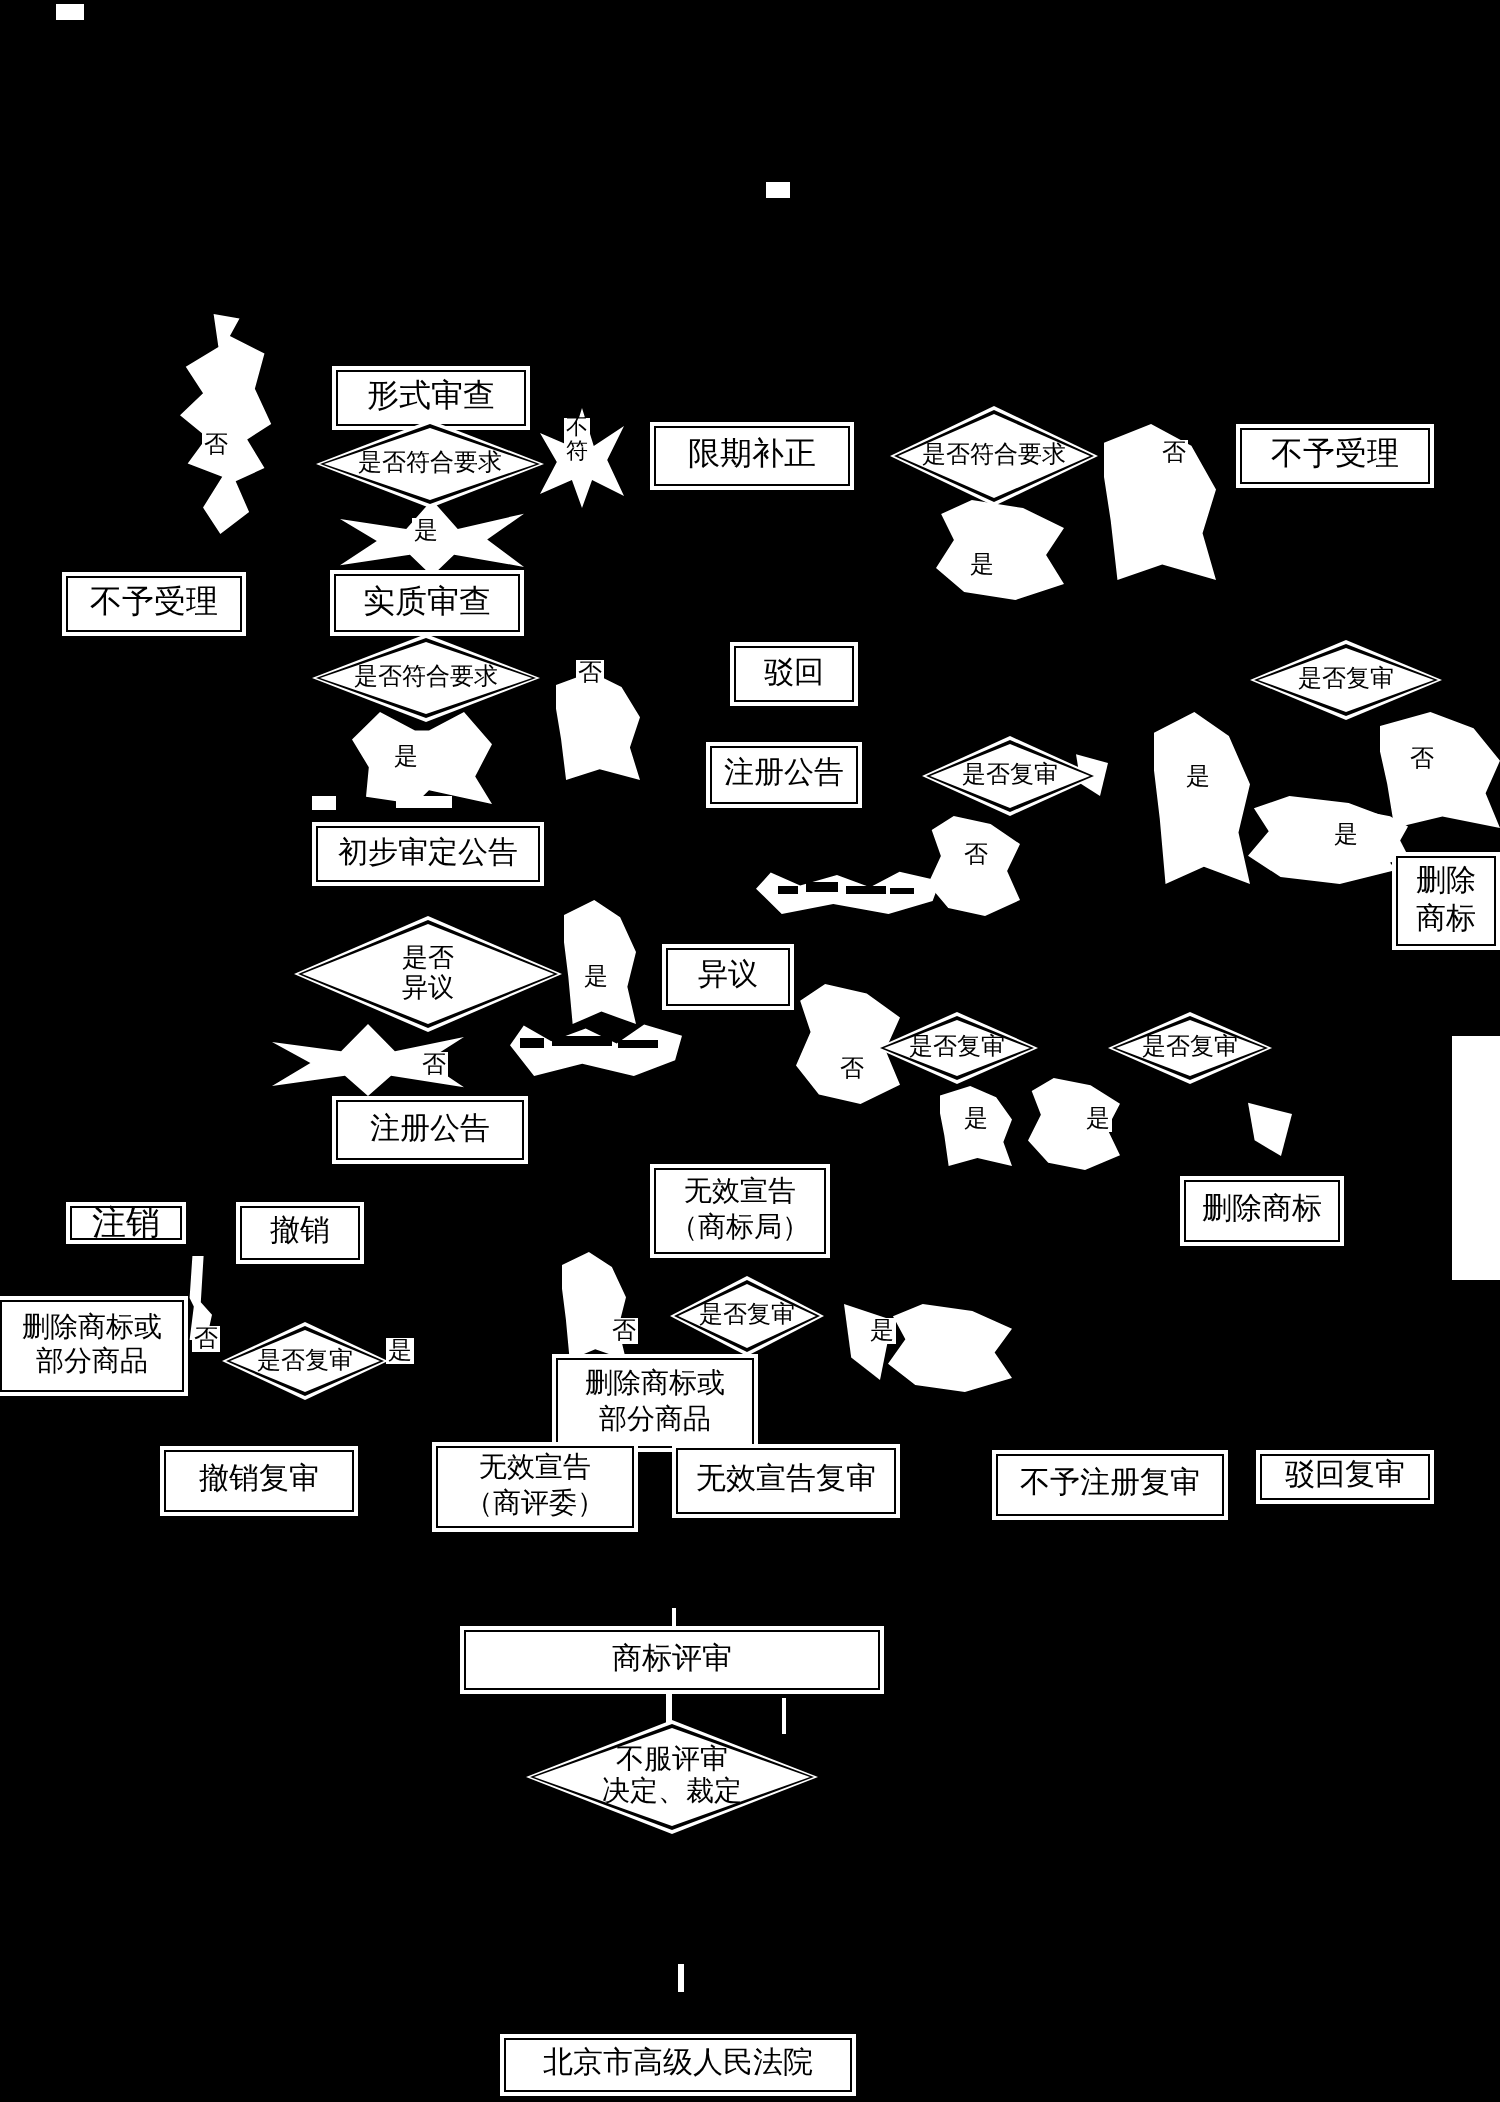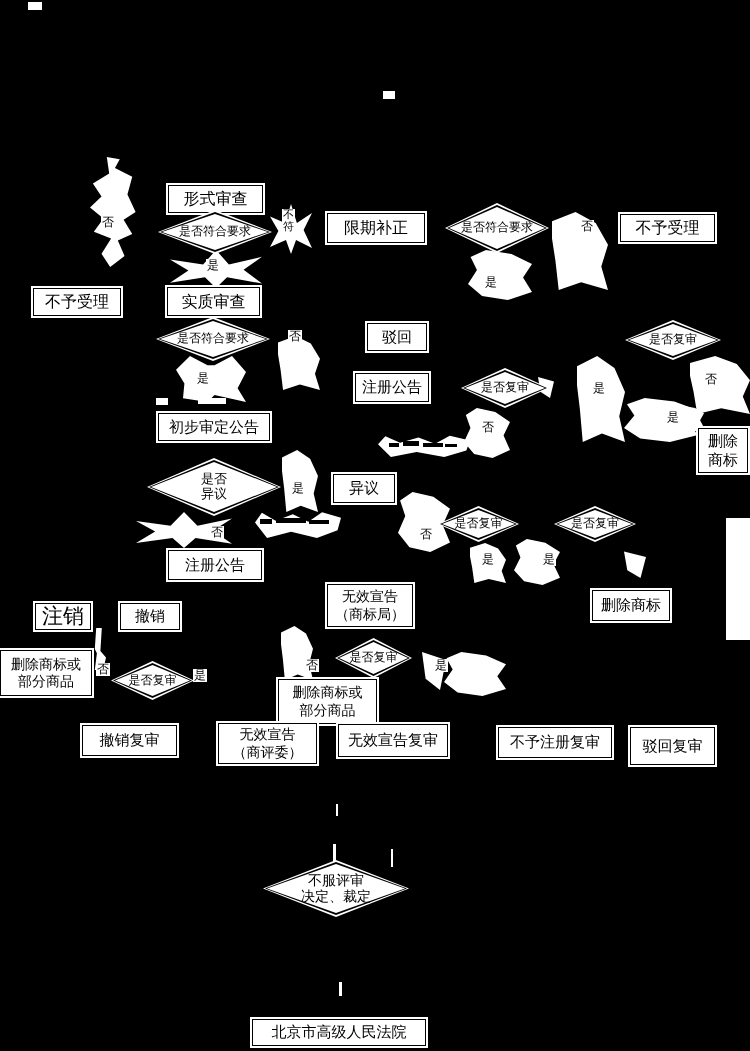--- a/index.html
+++ b/index.html
@@ -131,21 +131,21 @@
       <div class="d-fill"></div>
       <div class="d-text" style="font-size: 12px;">是否复审</div>
     </div>
     <div class="diamond" style="left: 556px; top: 508px; width: 78px; height: 32px;">
       <div class="d-halo"></div>
       <div class="d-border"></div>
       <div class="d-fill"></div>
       <div class="d-text" style="font-size: 12px;">是否复审</div>
     </div>
     <div class="node-rect" style="font-size: 15px; left: 592px; top: 590px; width: 78px; height: 31px;">删除商标</div>
-    <div class="node-rect" style="font-size: 21px; left: 35px; top: 603px; width: 56px; height: 27px;">注销</div>
+    <div class="node-rect" style="font-size: 17px; left: 35px; top: 603px; width: 56px; height: 17px;">注销</div>
     <div class="node-rect" style="font-size: 15px; left: 120px; top: 603px; width: 60px; height: 27px;">撤销</div>
     <div class="node-rect" style="font-size: 14px; left: 327px; top: 584px; width: 86px; height: 43px;">无效宣告
 （商标局）</div>
     <div class="node-rect" style="font-size: 14px; left: 0px; top: 650px; width: 92px; height: 46px;">删除商标或
 部分商品</div>
     <div class="diamond" style="left: 113px; top: 663px; width: 79px; height: 35px;">
       <div class="d-halo"></div>
       <div class="d-border"></div>
       <div class="d-fill"></div>
       <div class="d-text" style="font-size: 12px;">是否复审</div>
@@ -156,21 +156,22 @@
       <div class="d-halo"></div>
       <div class="d-border"></div>
       <div class="d-fill"></div>
       <div class="d-text" style="font-size: 12px;">是否复审</div>
     </div>
     <div class="node-rect" style="font-size: 15px; left: 82px; top: 725px; width: 95px; height: 31px;">撤销复审</div>
     <div class="node-rect" style="font-size: 14px; left: 218px; top: 723px; width: 99px; height: 41px;">无效宣告
 （商评委）</div>
     <div class="node-rect" style="font-size: 15px; left: 338px; top: 724px; width: 110px; height: 33px;">无效宣告复审</div>
     <div class="node-rect" style="font-size: 15px; left: 498px; top: 727px; width: 114px; height: 31px;">不予注册复审</div>
-    <div class="node-rect" style="font-size: 15px; left: 630px; top: 727px; width: 85px; height: 38px;">驳回复审</div>
+    <div class="node-rect" style="font-size: 15px; left: 630px; top: 727px; width: 85px; height: 23px;">驳回复审</div>
+    <div class="node-rect" style="font-size: 15px; left: 232px; top: 815px; width: 208px; height: 30px;">商标评审</div>
     <div class="diamond" style="left: 265px; top: 862px; width: 142px; height: 53px;">
       <div class="d-halo"></div>
       <div class="d-border"></div>
       <div class="d-fill"></div>
       <div class="d-text" style="font-size: 14px;">不服评审
 决定、裁定</div>
     </div>
     <div class="node-rect" style="font-size: 15px; left: 252px; top: 1019px; width: 174px; height: 27px;">北京市高级人民法院</div>
     <div class="edge-label" style="left: 101px; top: 216px;">否</div>
     <div class="edge-label" style="left: 282px; top: 209px; font-size: 11px;">不

